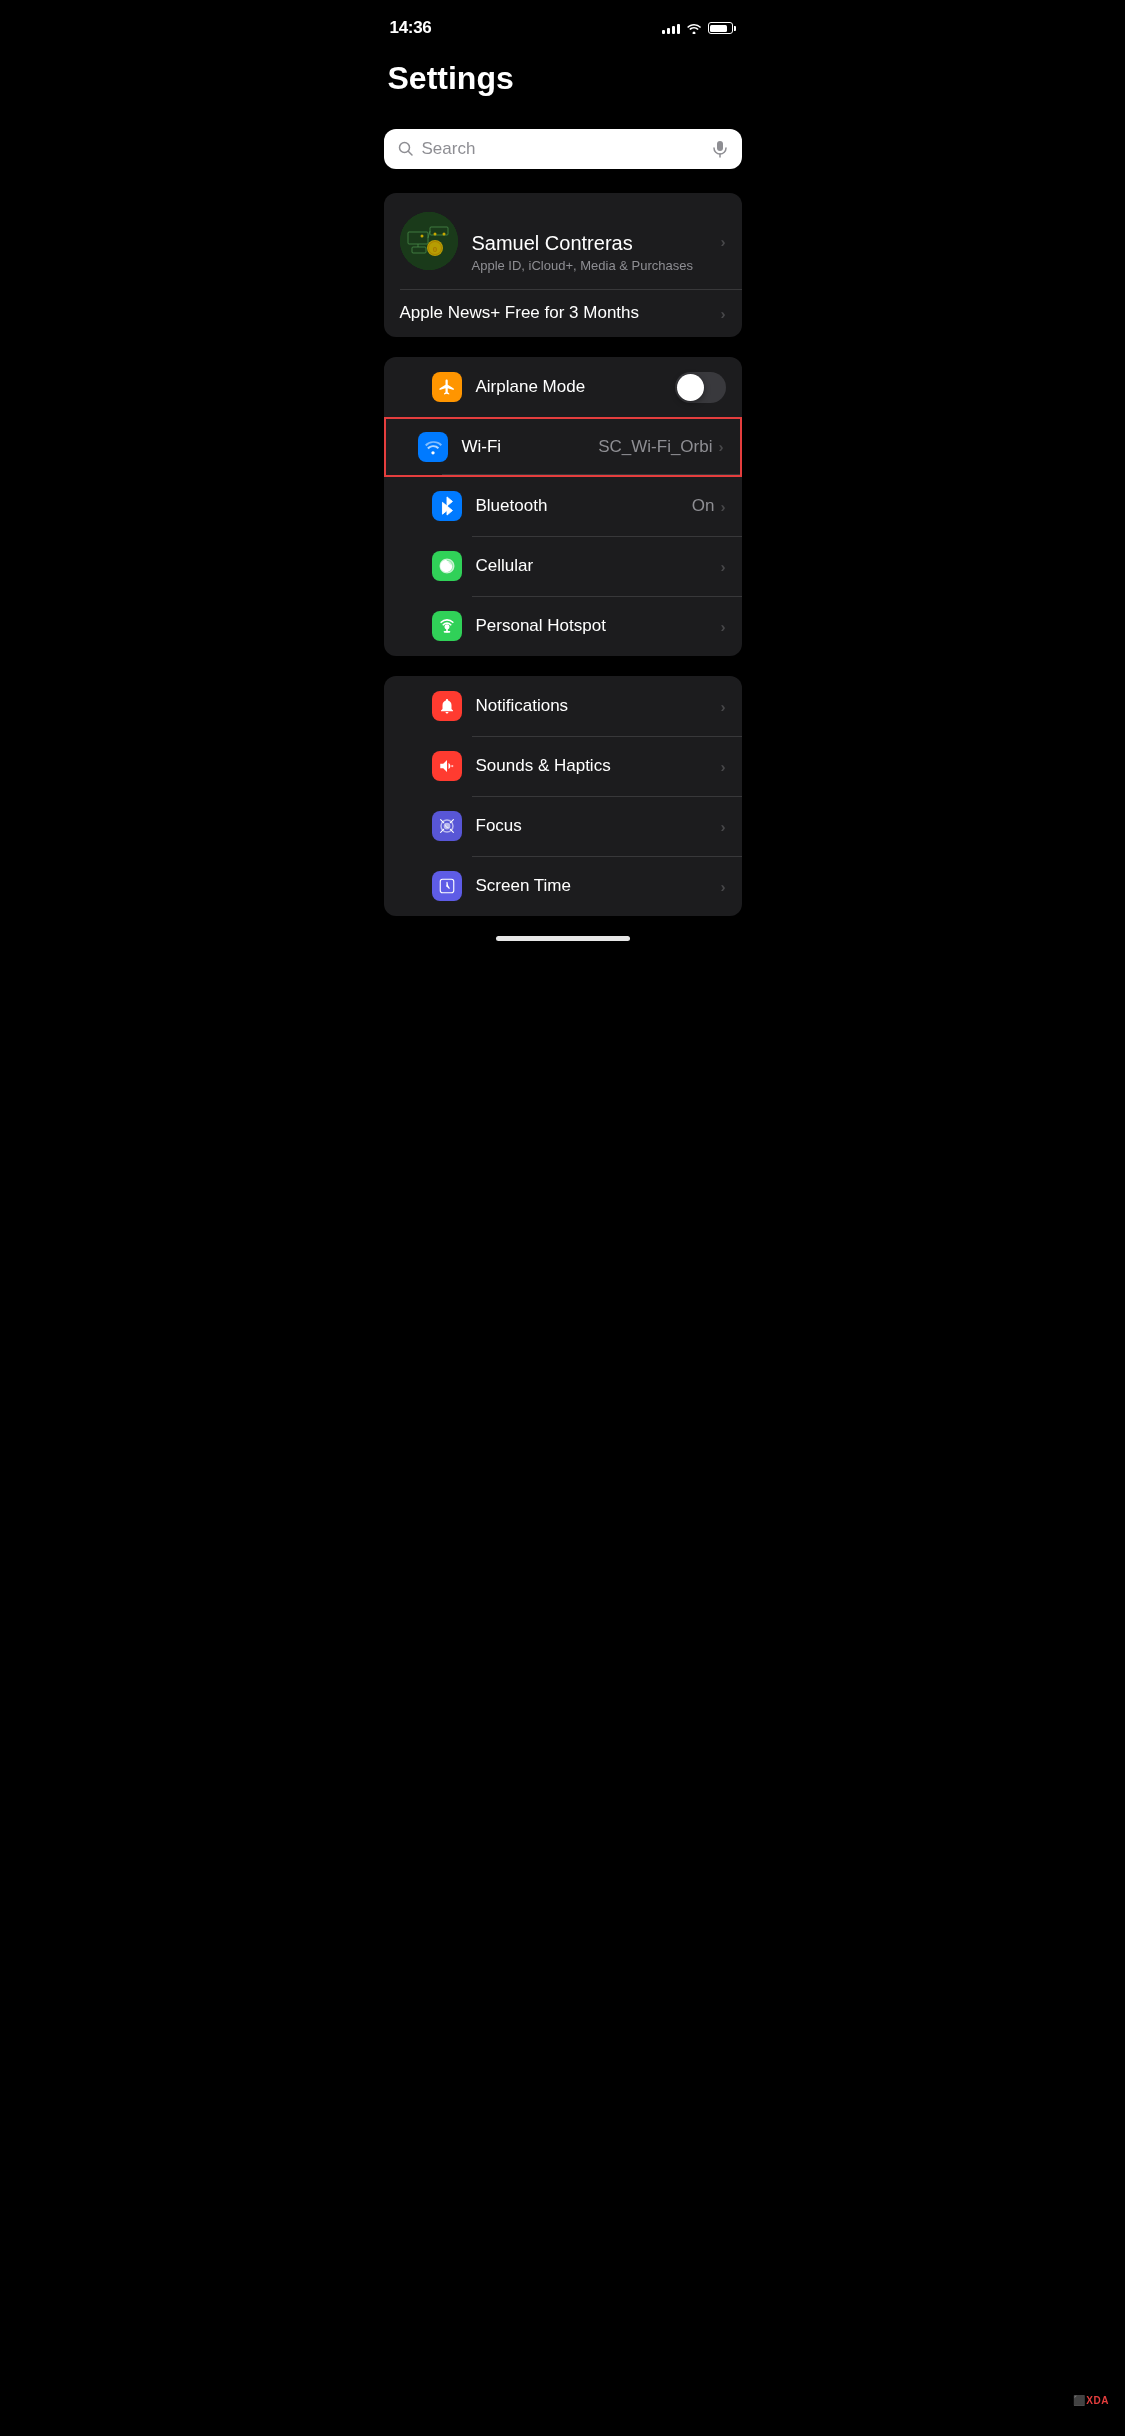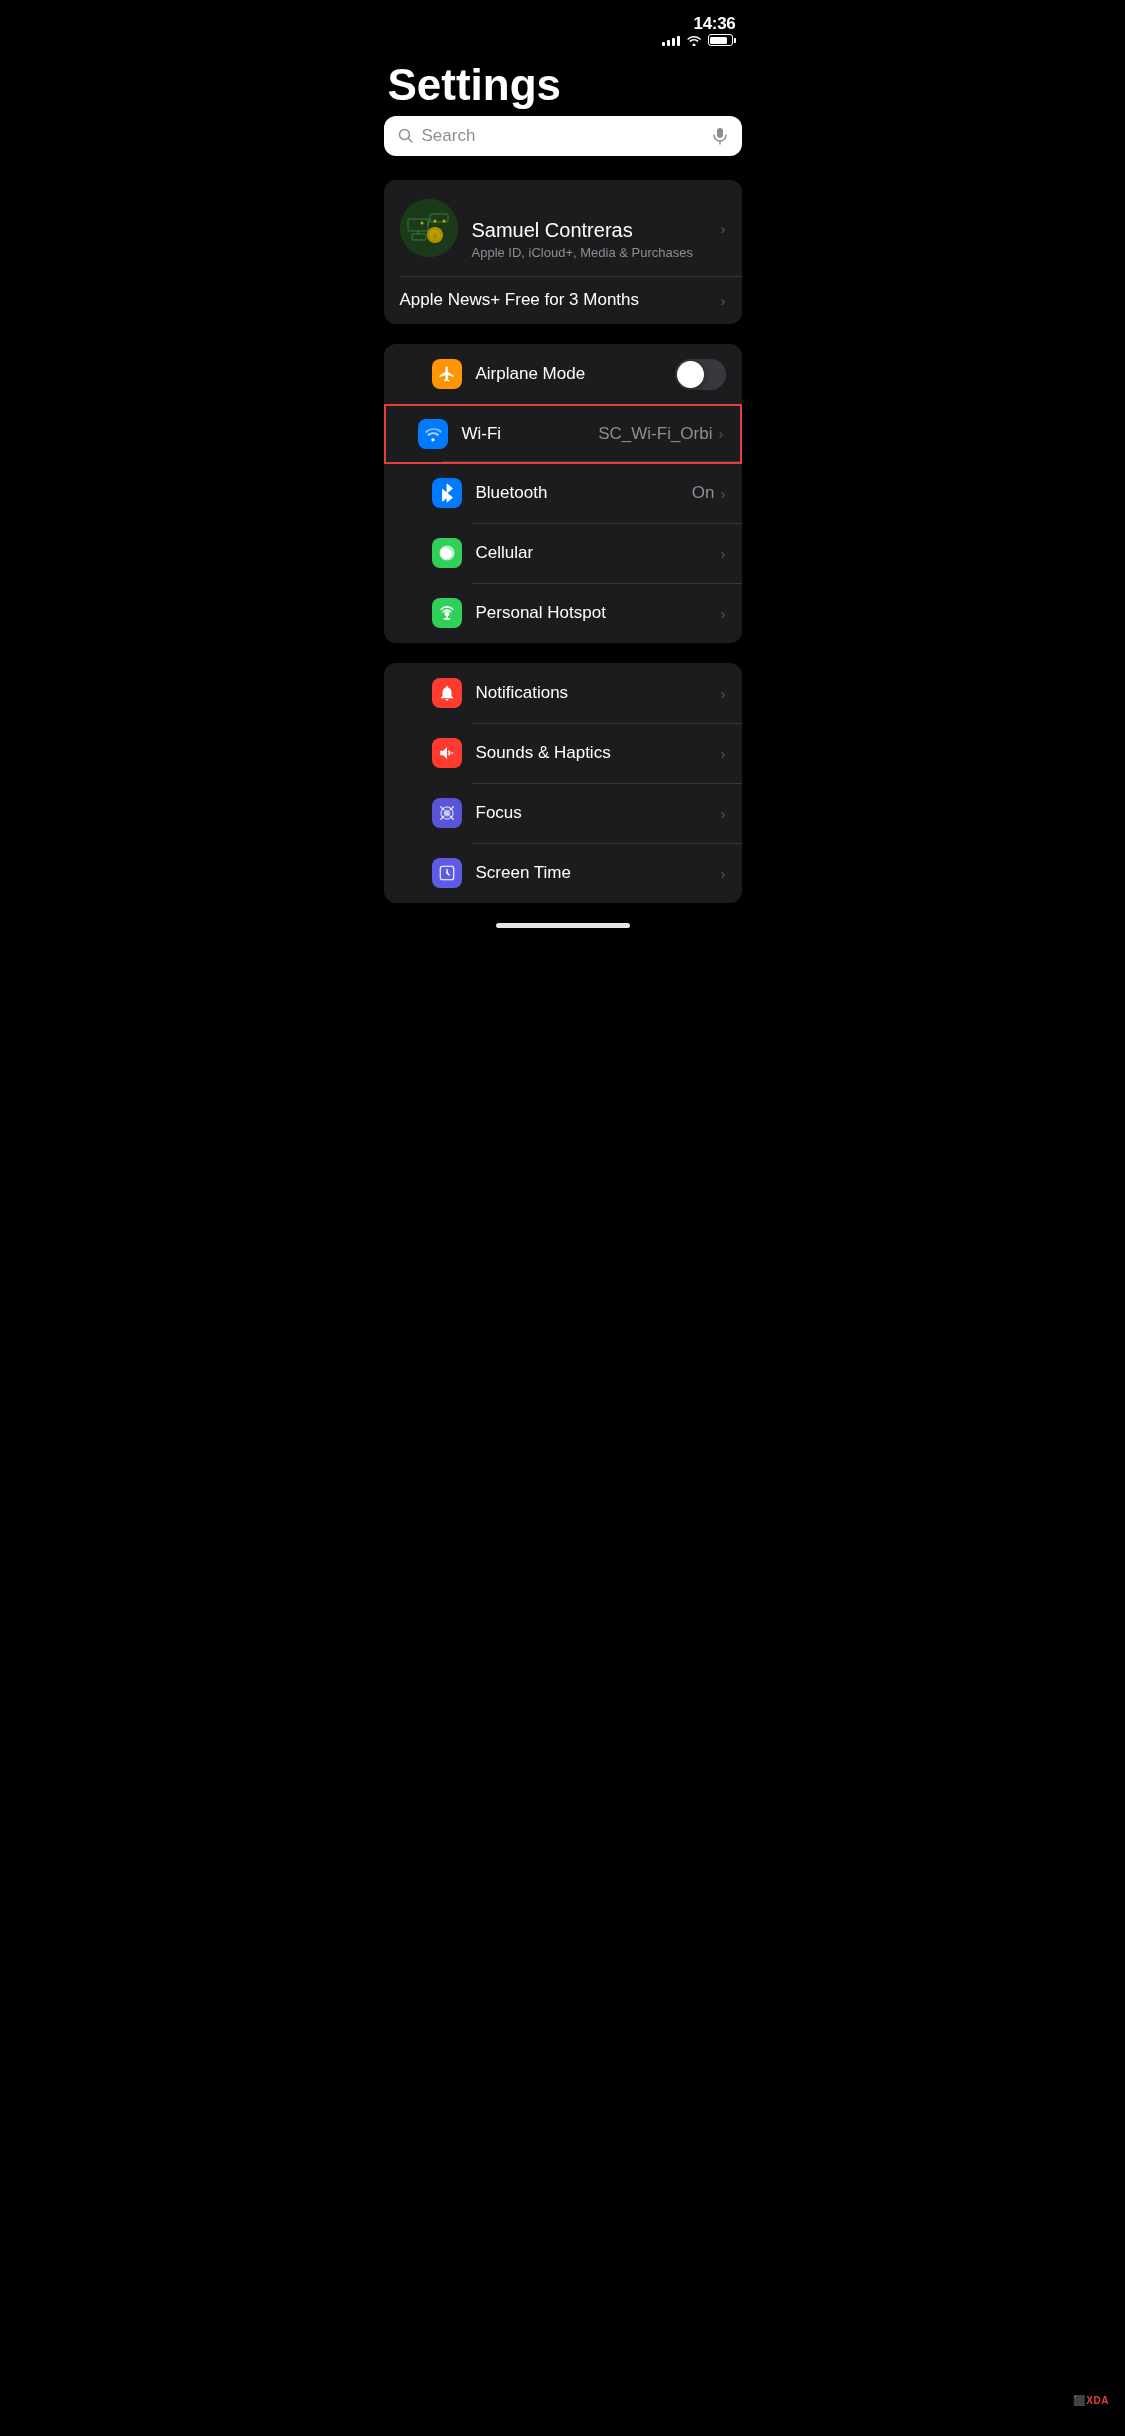--- a/index.html
+++ b/index.html
@@ -13,24 +13,23 @@
       min-height: 844px;
       margin: 0 auto;
       position: relative;
       overflow-x: hidden;
     }
 
     
     .status-bar {
       display: flex;
       justify-content: space-between;
-      align-items: flex-end;
+      align-items: center;
       padding: 14px 22px 8px 22px;
       height: 50px;
-      flex-direction: column;
     }
 
     .status-time {
       font-size: 17px;
       font-weight: 600;
       letter-spacing: -0.3px;
     }
 
     .status-icons {
       display: flex;
@@ -82,24 +81,24 @@
       margin-left: 1px;
     }
 
     
     .content {
       padding: 0 16px;
     }
 
     
     .page-title {
-      font-size: 44px;
+      font-size: 32px;
       font-weight: 700;
       color: #fff;
-      margin: 10px 0 6px 0;
+      margin: 10px 0 32px 0;
       padding-left: 4px;
     }
 
     
     .search-bar {
       background: #ffffff;
       border-radius: 12px;
       display: flex;
       align-items: center;
       padding: 10px 14px;

